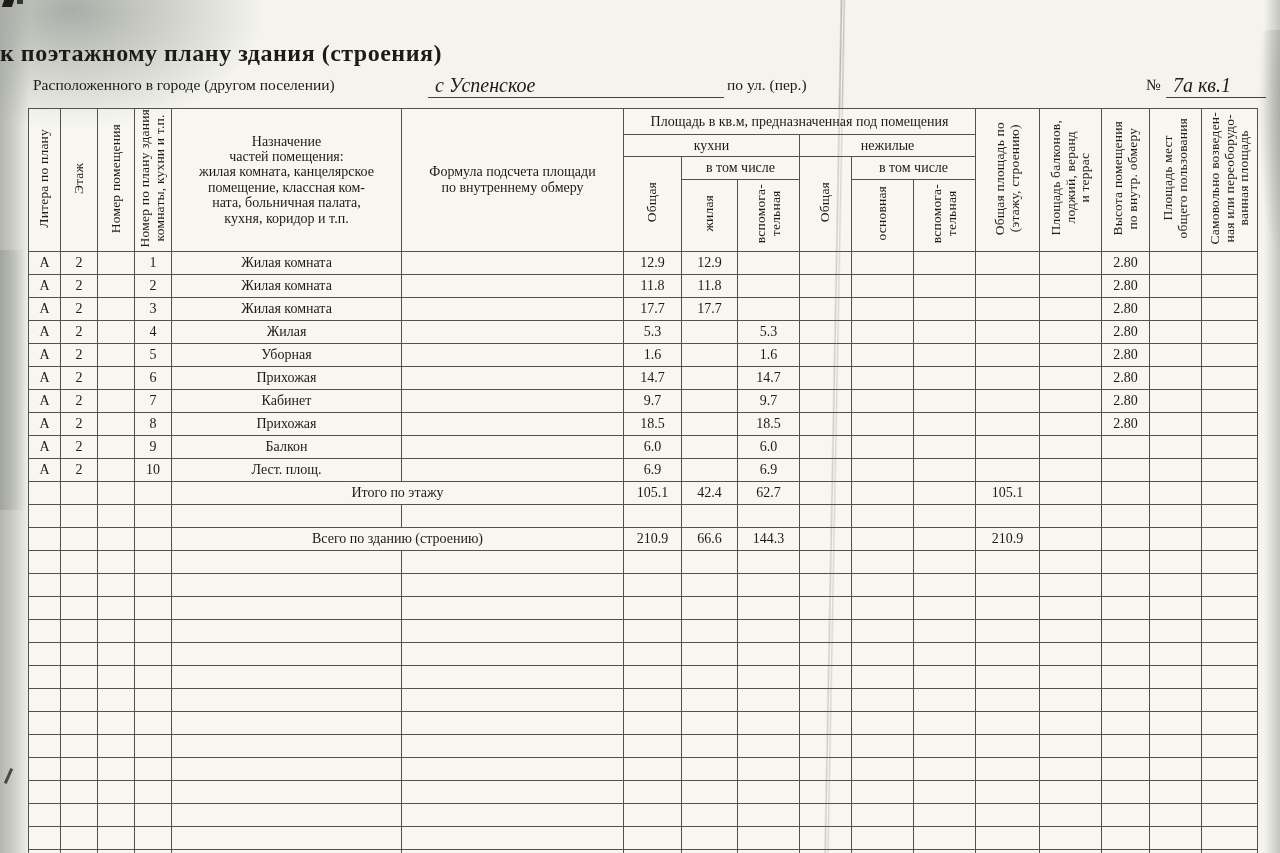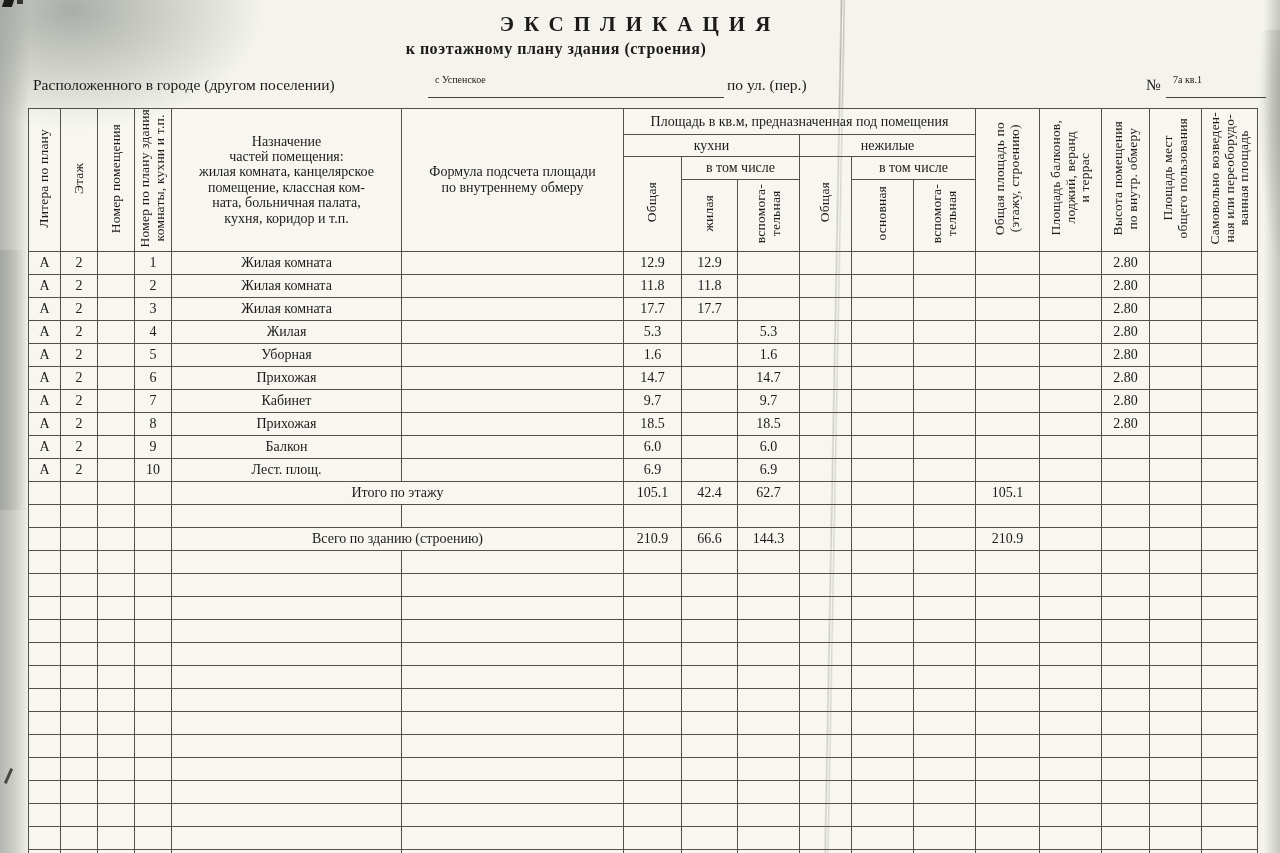--- a/index.html
+++ b/index.html
@@ -41,24 +41,24 @@
     background: linear-gradient(to right, rgba(0,0,0,0), rgba(108,106,98,0.45) 30%, rgba(245,244,238,0.9) 52%, rgba(108,106,98,0.35) 72%, rgba(0,0,0,0));
     transform: rotate(1.1deg); transform-origin: top center;
   }
   
   .title {
     position:absolute; left:0; top:12px; width:1280px;
     text-align:center; font-size:21px; font-weight:bold; letter-spacing:10px;
   }
   .subtitle {
     position:absolute; left:0; top:40px; width:1112px;
-    text-align:center; font-size:16px; font-weight:bold; letter-spacing:0.5px;
+    font-size:24px; font-weight:bold; letter-spacing:0.5px;
   }
   .fl { position:absolute; font-size:15.5px; white-space:nowrap; }
-  .field { position:absolute; height:23px; border-bottom:1.5px solid #45433d; font-size:10px; }
+  .field { position:absolute; height:23px; border-bottom:1.5px solid #45433d; font-size:20px;font-style:italic; }
   .field span { display:inline-block; padding-left:7px; }
   
   table.expl {
     position:absolute; left:28px; top:108px;
     border-collapse:collapse; table-layout:fixed; width:1229px;
     background: rgba(252,251,246,0.35);
   }
   table.expl th, table.expl td {
     border:1px solid #53514a; padding:0; overflow:hidden;
     font-weight:normal; font-size:14px; line-height:1.1;
@@ -88,21 +88,20 @@
   <div class="left-edge"></div>
   <div class="left-top-blotch"></div>
   <div class="left-mid-smudge"></div>
   <div class="right-edge"></div>
   <div class="right-top-blotch"></div>
   <div class="mark1"></div>
   <div class="mark2"></div>
   <div class="mark3"></div>
   <div class="crease"></div>
 
-  <div class="title">ЭКСПЛИКАЦИЯ</div>
   <div class="subtitle">к поэтажному плану здания (строения)</div>
 
   <div class="fl" style="left:33px; top:76px;">Расположенного в городе (другом поселении)</div>
   <div class="field" style="left:428px; top:74px; width:296px;"><span>с Успенское</span></div>
   <div class="fl" style="left:727px; top:76px;">по ул. (пер.)</div>
   <div class="fl" style="left:1146px; top:76px;">№</div>
   <div class="field" style="left:1166px; top:74px; width:100px;"><span>7а кв.1</span></div>
 
   <table class="expl">
     <colgroup>

